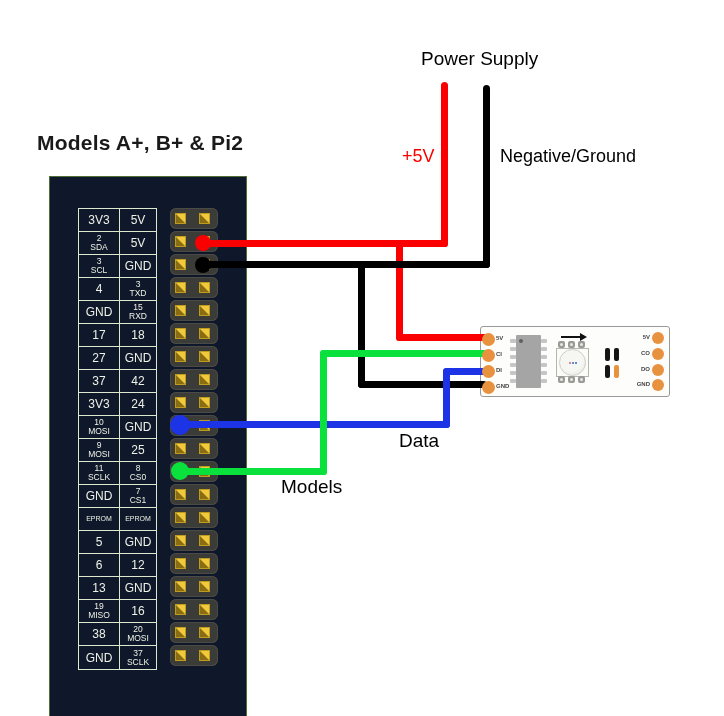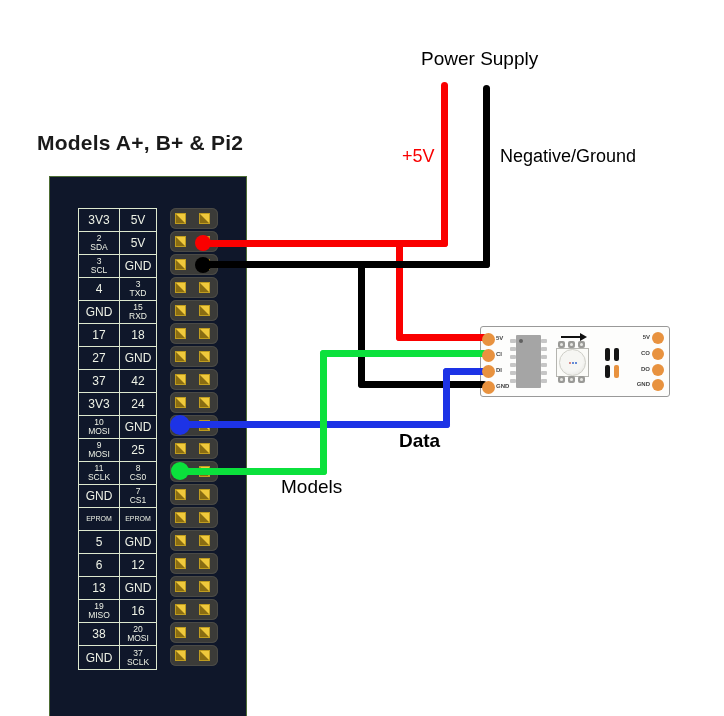--- a/index.html
+++ b/index.html
@@ -6,21 +6,21 @@
   #canvas{position:relative;width:724px;height:716px;background:#ffffff;overflow:hidden;
           font-family:"Liberation Sans",sans-serif;}
   .abs{position:absolute;}
 
   
   .lbl{position:absolute;color:#000;font-size:19px;white-space:nowrap;}
   #title{left:37px;top:131px;font-size:21px;font-weight:bold;color:#1a1a1a;letter-spacing:.2px;}
   #lbl-power{left:421px;top:48px;}
   #lbl-5v{left:402px;top:146px;color:#f80000;font-size:18px;}
   #lbl-neg{left:500px;top:146px;font-size:18px;}
-  #lbl-data{left:399px;top:430px;font-weight:bold;}
+  #lbl-data{left:399px;top:430px;}
   #lbl-clock{left:281px;top:476px;}
 
   
   #board{left:49px;top:176px;width:198px;height:612px;background:#0f172a;
          border:1px solid #4e6e35;box-sizing:border-box;}
   #gpio-table{position:absolute;left:28px;top:31px;width:77px;border:1px solid #dde8cf;}
   .gpio-row{display:grid;grid-template-columns:40px 37px;height:23px;box-sizing:border-box;
             border-bottom:1px solid #dde8cf;}
   .gpio-row:last-child{border-bottom:none;}
   .gpio-cell{display:flex;flex-direction:column;align-items:center;justify-content:center;

